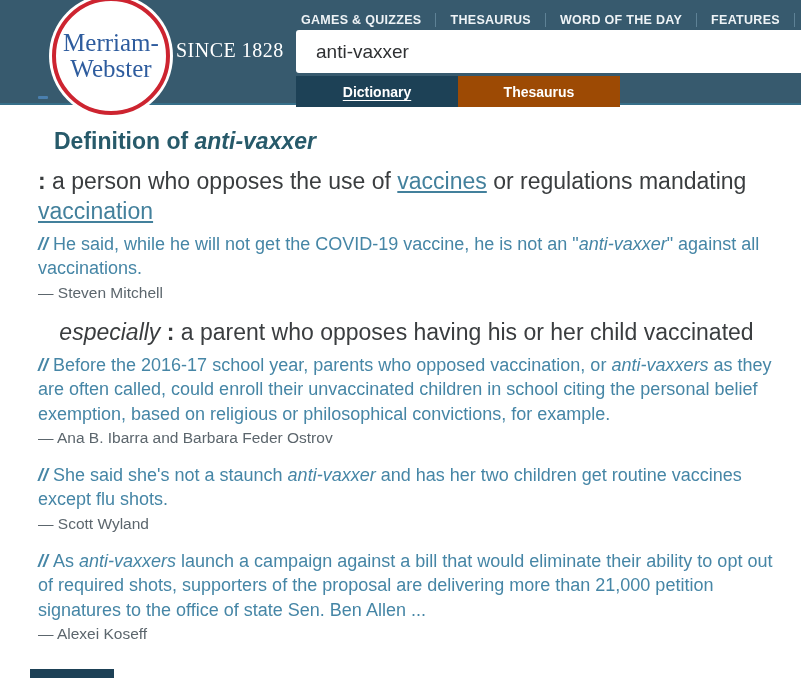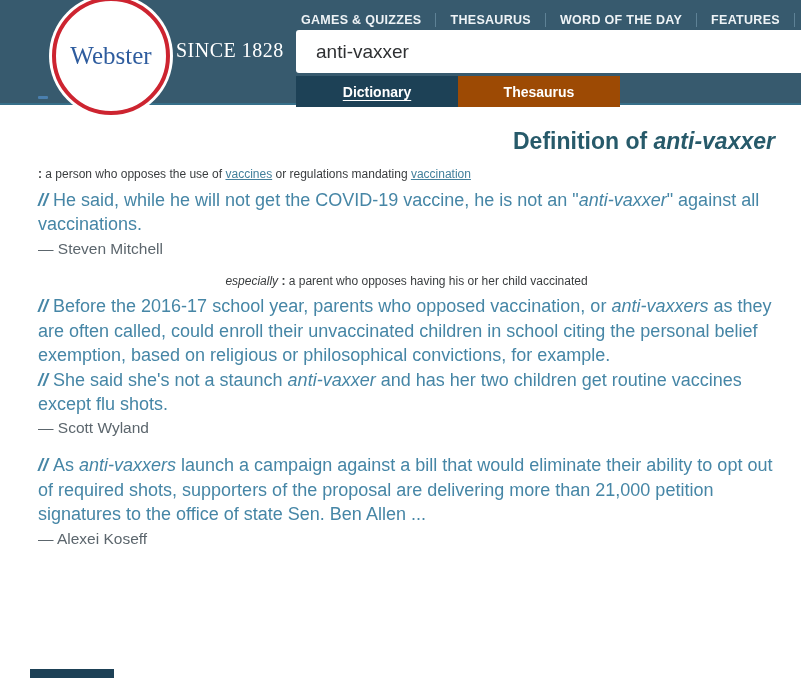--- a/index.html
+++ b/index.html
@@ -52,26 +52,25 @@
     font-family:"Liberation Serif","DejaVu Serif",serif;
     font-size:20px;color:#fff;letter-spacing:.5px;text-align:center;
   }
   .tiny-dash{
     position:absolute;left:38px;top:96px;width:10px;height:3px;
     background:#4a7fae;border-radius:1px;
   }
   
   .main{padding:23px 26px 0 38px;}
   .def-heading{
-    font-size:23px;font-weight:700;margin:0 0 12px;
+    font-size:23px;font-weight:700;margin:0 16px 12px;
     color:var(--heading,#275a6a);
-    text-align:right;
   }
   .def-line{
-    font-size:12px;line-height:1.3;margin:0 0 5px;
+    font-size:23px;line-height:1.3;margin:0 0 5px;
     color:var(--body_text,#3a3d3f);max-width:737px;
   }
   .def-line b{font-weight:700;}
   .def-link{color:var(--link,#43809c);text-decoration:underline;cursor:pointer;}
   .quote{
     color:var(--quote,#4686a6);font-size:18px;line-height:1.36;
     margin:0;max-width:740px;
   }
   .qmark{font-weight:700;font-style:italic;}
   .attribution{
@@ -102,20 +101,21 @@
     <div class="tab tab-dict">
       <span class="tab-label">Dictionary</span>
     </div>
     <div class="tab tab-thes">
       <span class="tab-label">Thesaurus</span>
     </div>
   </div>
 
   <div class="logo">
     <div class="logo-circle">
+      <span>Merriam-</span>
       <span>Webster</span>
     </div>
   </div>
 
   <div class="since">SINCE 1828</div>
 </div>
 
 <div class="tiny-dash"></div>
 
 <main class="main">
@@ -126,20 +126,21 @@
 
   <div class="example">
     <p class="quote"><span class="qmark">// </span><span><span>He said, while he will not get the COVID-19 vaccine, he is not an "</span><i>anti-vaxxer</i><span>" against all vaccinations.</span></span></p>
     <p class="attribution">— Steven Mitchell</p>
   </div>
 
   <p class="def-line sense"><i>especially</i><span> </span><b>:</b><span> a parent who opposes having his or her child vaccinated</span></p>
 
   <div class="example">
     <p class="quote"><span class="qmark">// </span><span><span>Before the 2016-17 school year, parents who opposed vaccination, or </span><i>anti-vaxxers</i><span> as they are often called, could enroll their unvaccinated children in school citing the personal belief exemption, based on religious or philosophical convictions, for example.</span></span></p>
+    <p class="attribution">— Ana B. Ibarra and Barbara Feder Ostrov</p>
   </div>
 
   <div class="example">
     <p class="quote"><span class="qmark">// </span><span><span>She said she's not a staunch </span><i>anti-vaxxer</i><span> and has her two children get routine vaccines except flu shots.</span></span></p>
     <p class="attribution">— Scott Wyland</p>
   </div>
 
   <div class="example">
     <p class="quote"><span class="qmark">// </span><span><span>As </span><i>anti-vaxxers</i><span> launch a campaign against a bill that would eliminate their ability to opt out of required shots, supporters of the proposal are delivering more than 21,000 petition signatures to the office of state Sen. Ben Allen ...</span></span></p>
     <p class="attribution">— Alexei Koseff</p>

